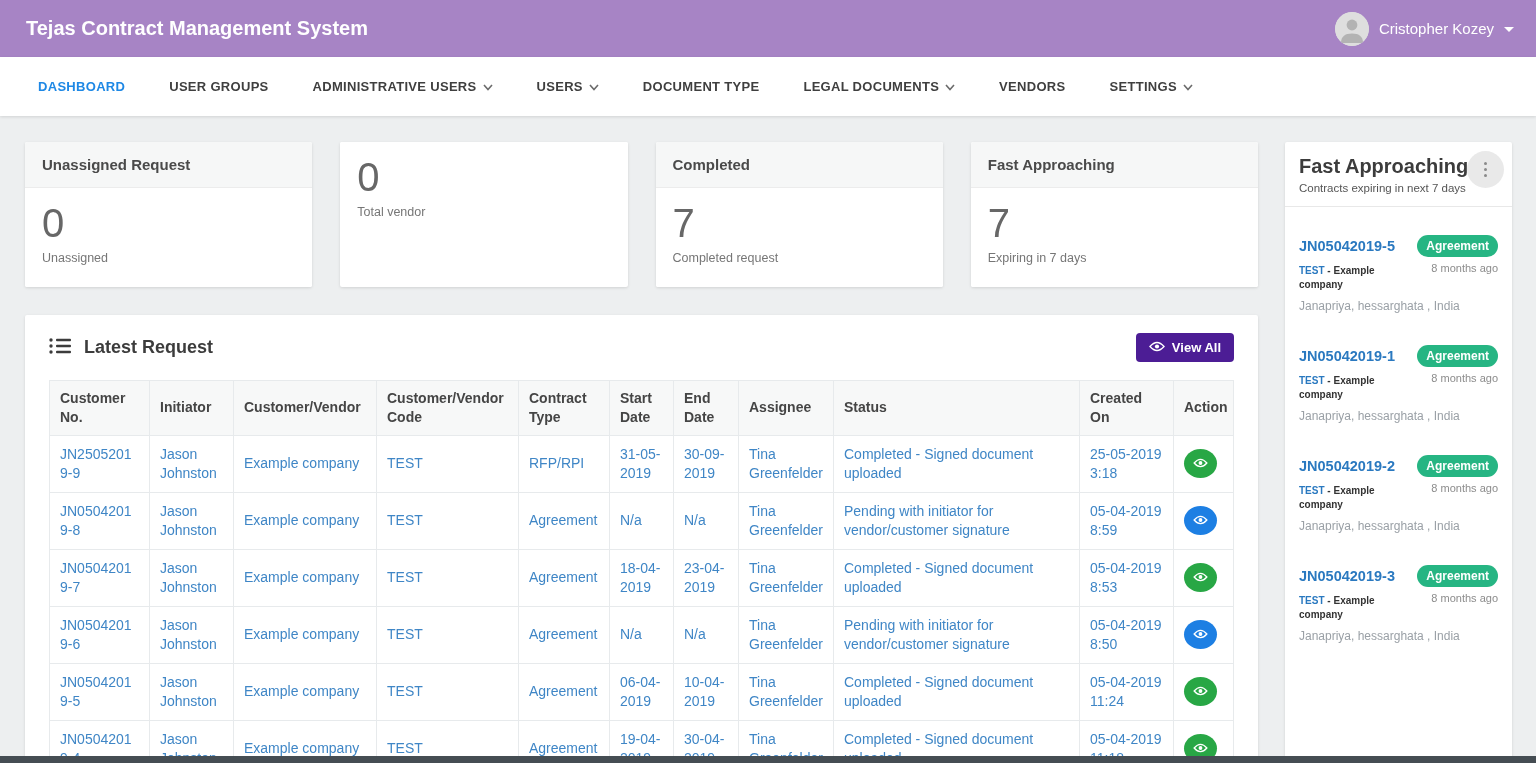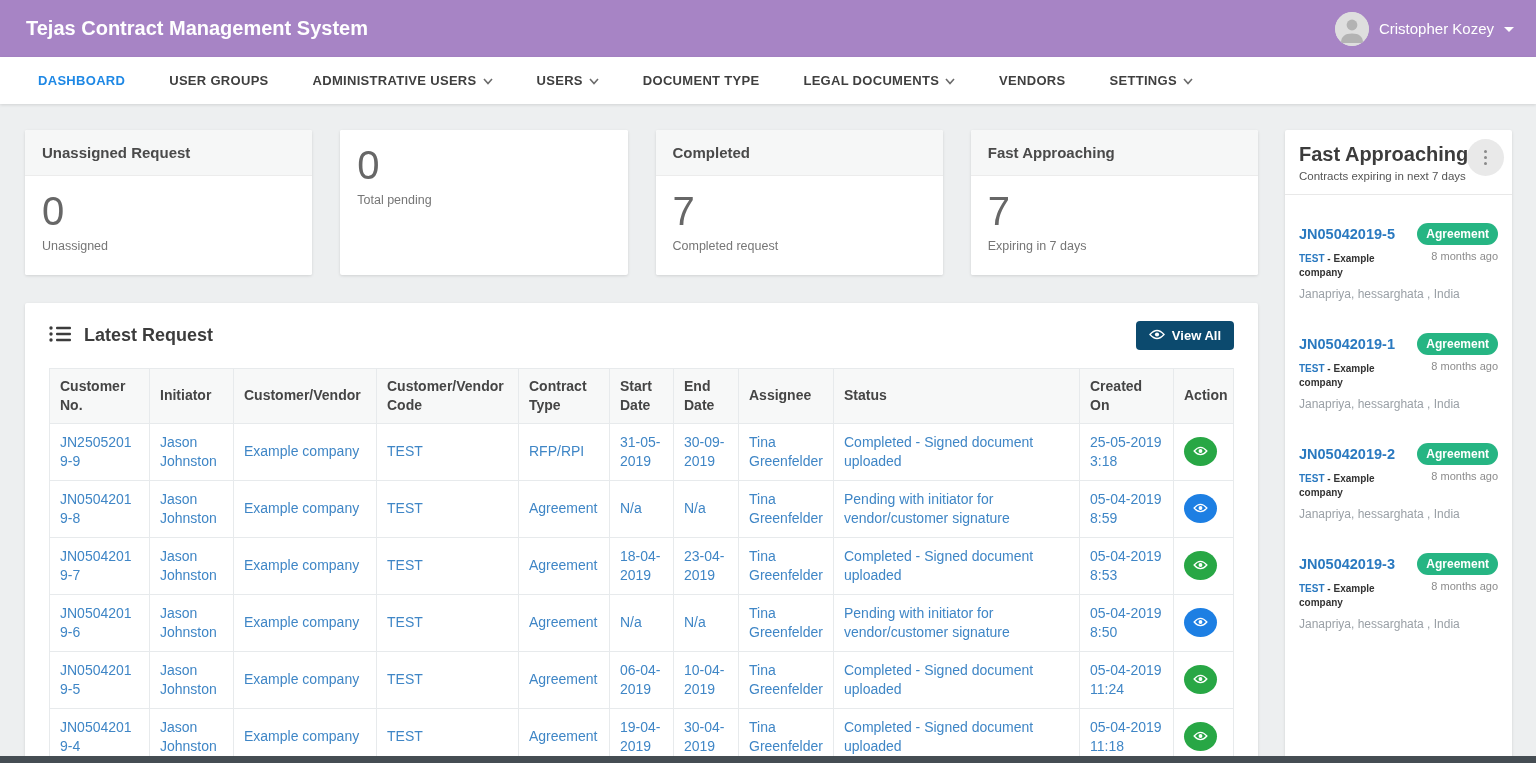--- a/index.html
+++ b/index.html
@@ -12,42 +12,42 @@
   .brand-text { color: #fff; text-align: center; line-height: 1.1; }
   .brand-name { font-size: 14px; font-weight: bold; letter-spacing: 1.5px; }
   .brand-sub  { font-size: 7px; letter-spacing: 2.2px; font-weight: bold; }
   .app-title { color: #fff; font-size: 20px; font-weight: bold; margin-left: 4px; }
   .user-block { margin-left: auto; display: flex; align-items: center; gap: 10px; cursor: pointer; }
   .avatar { width: 34px; height: 34px; border-radius: 50%; background: #dcdcdc; overflow: hidden; flex: none; }
   .user-name { color: #fff; font-size: 15px; }
   .caret-down { width: 0; height: 0; border-left: 5px solid transparent; border-right: 5px solid transparent; border-top: 5px solid #fff; margin-top: 2px; }
 
   
-  .nav { height: 47px; background: #fff; display: flex; align-items: center; padding: 0 38px; gap: 44px; box-shadow: 0 1px 3px rgba(0,0,0,.12); position: relative; z-index: 2; }
+  .nav { height: 59px; background: #fff; display: flex; align-items: center; padding: 0 38px; gap: 44px; box-shadow: 0 1px 3px rgba(0,0,0,.12); position: relative; z-index: 2; }
   .nav-item { font-size: 13px; font-weight: bold; color: #3f3f3f; letter-spacing: .3px; display: flex; align-items: center; gap: 6px; cursor: pointer; white-space: nowrap; }
   .nav-item.active { color: #1e88e5; }
   .nav-item svg { margin-top: 1px; }
 
   
   .main { display: flex; gap: 27px; padding: 26px 24px 0 25px; align-items: flex-start; }
   .left-col { width: 1233px; flex: none; }
 
   
   .stats { display: flex; gap: 28px; margin-bottom: 28px; }
   .stat-card { flex: 1; background: #fff; border-radius: 2px; box-shadow: 0 1px 3px rgba(0,0,0,.12); overflow: hidden; }
   .stat-head { background: #f6f7f7; padding: 14px 17px; font-size: 15px; font-weight: bold; color: #4a4a4a; border-bottom: 1px solid #ececec; }
   .stat-body { padding: 12px 17px 22px; background: #fff; }
   .stat-value { font-size: 40px; font-weight: 300; color: #676767; line-height: 1.15; font-family: "Liberation Sans", sans-serif; }
   .stat-sub { font-size: 12.5px; color: #767676; margin-top: 5px; }
 
   
   .panel { background: #fff; border-radius: 2px; box-shadow: 0 1px 3px rgba(0,0,0,.12); padding: 18px 24px 24px; }
   .panel-head { display: flex; align-items: center; margin-bottom: 18px; }
   .panel-title { font-size: 18px; font-weight: bold; color: #3c3c3c; margin-left: 13px; }
-  .view-all-btn { margin-left: auto; background: #0c4a6e; color: #fff; border: none; border-radius: 4px; padding: 7px 13px; font-size: 13px; font-weight: bold; display: flex; align-items: center; gap: 7px; cursor: pointer; font-family: "Liberation Sans", sans-serif; }
+  .view-all-btn { margin-left: auto; background: #4c1d95; color: #fff; border: none; border-radius: 4px; padding: 7px 13px; font-size: 13px; font-weight: bold; display: flex; align-items: center; gap: 7px; cursor: pointer; font-family: "Liberation Sans", sans-serif; }
 
   table { width: 100%; border-collapse: collapse; table-layout: fixed; }
   th, td { border: 1px solid #e7eaec; padding: 8px 10px; text-align: left; vertical-align: middle; }
   th { font-size: 14px; color: #454545; font-weight: bold; background: #f7f8f8; height: 52px; line-height: 1.35; }
   td { font-size: 14px; color: #3f86c6; height: 57px; line-height: 1.35; word-wrap: break-word; overflow-wrap: break-word; }
   .action-btn { width: 33px; height: 29px; border-radius: 50%; border: none; display: flex; align-items: center; justify-content: center; cursor: pointer; }
   .action-btn.green { background: #28a745; }
   .action-btn.blue  { background: #1d7fe3; }
 
   
@@ -146,21 +146,21 @@
           <div class="stat-head">Unassigned Request</div>
           <div class="stat-body">
             <div class="stat-value">0</div>
             <div class="stat-sub">Unassigned</div>
           </div>
         </div>
 
         <div class="stat-card">
           <div class="stat-body">
             <div class="stat-value">0</div>
-            <div class="stat-sub">Total pending</div>
+            <div class="stat-sub">Total vendor</div>
           </div>
         </div>
 
         <div class="stat-card">
           <div class="stat-head">Completed</div>
           <div class="stat-body">
             <div class="stat-value">7</div>
             <div class="stat-sub">Completed request</div>
           </div>
         </div>

